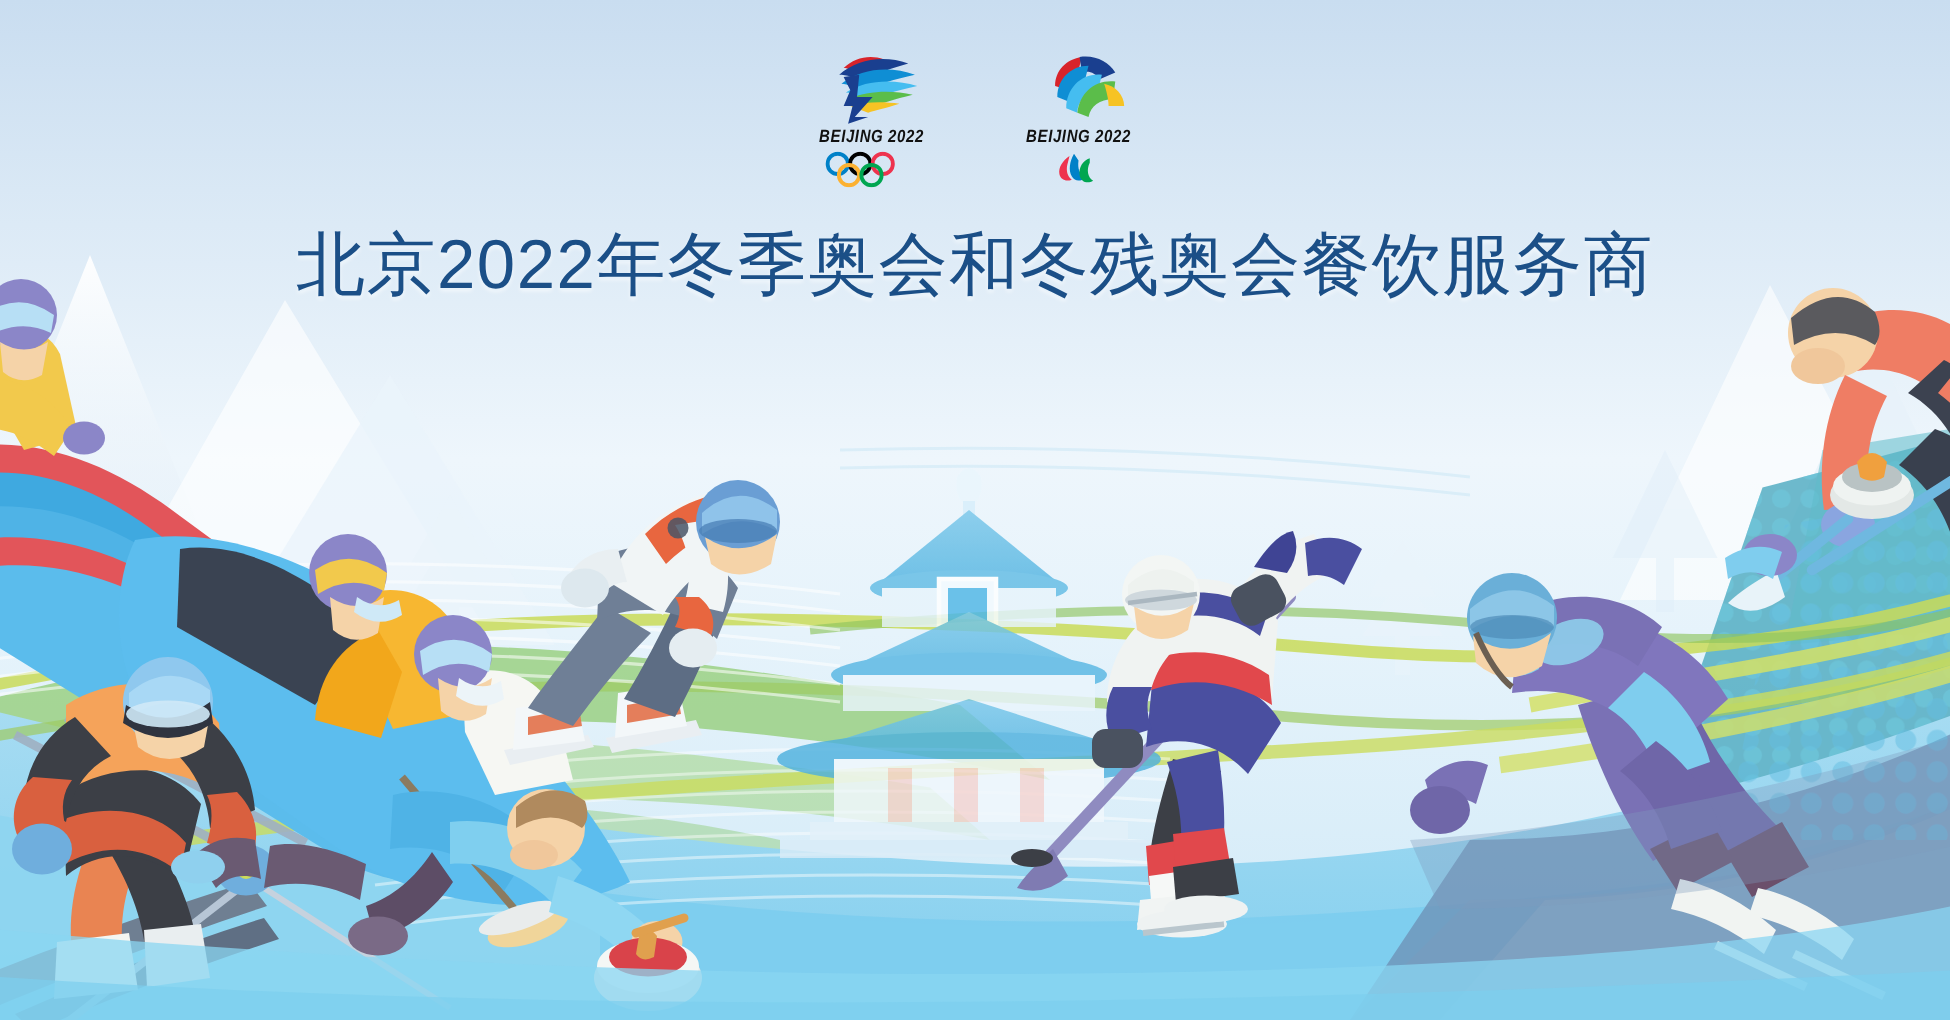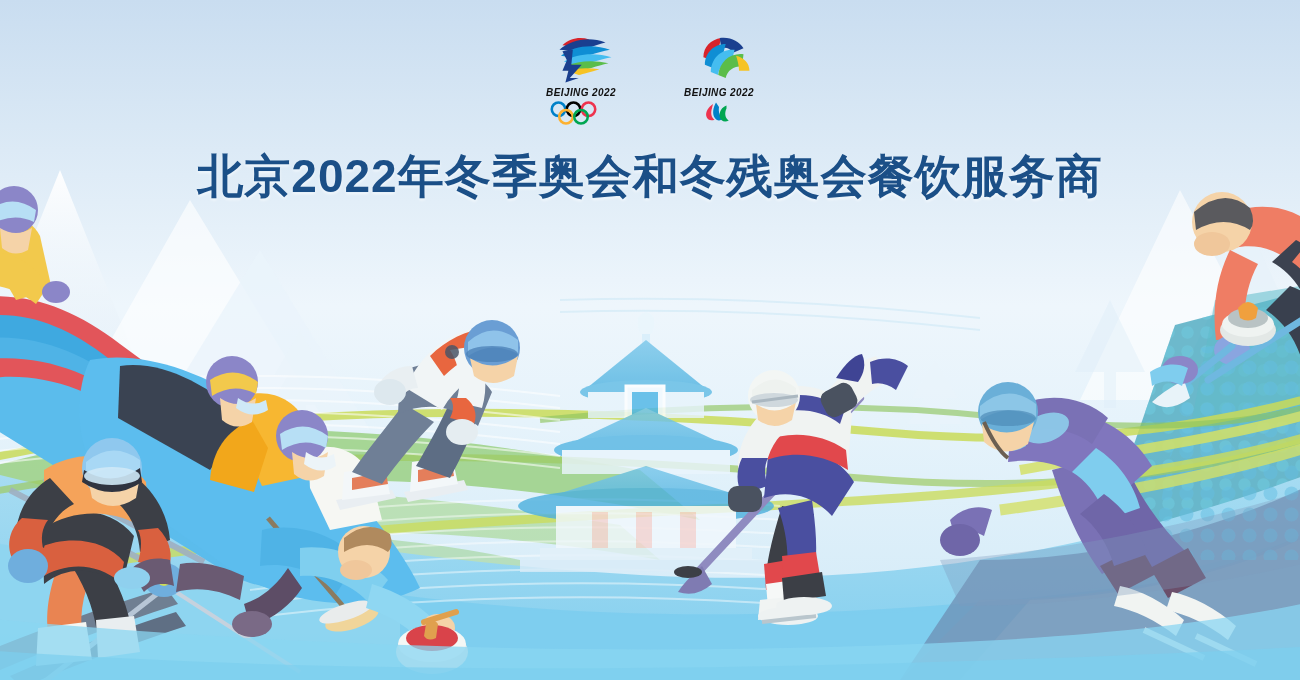--- a/index.html
+++ b/index.html
@@ -32,21 +32,21 @@
     font-size:10px;font-weight:bold;font-style:italic;
     letter-spacing:.4px;color:#111;
     margin-top:2px;white-space:nowrap;
     transform:scaleY(1.18);
   }
   .logo-sub{margin-top:4px;height:24px;}
 
   #page-title{
     margin-top:14px;
     font-family:"Liberation Sans","DejaVu Sans",sans-serif;
-    font-size:46px;font-weight:bold;
+    font-size:46px;font-weight:normal;
     letter-spacing:1px;
     color:#1b4f87;
     text-shadow:0 1px 0 #e8f2fa, 0 2px 3px rgba(255,255,255,.65);
     white-space:nowrap;
   }
 </style>
 </head>
 <body>
 
 <div id="banner">

